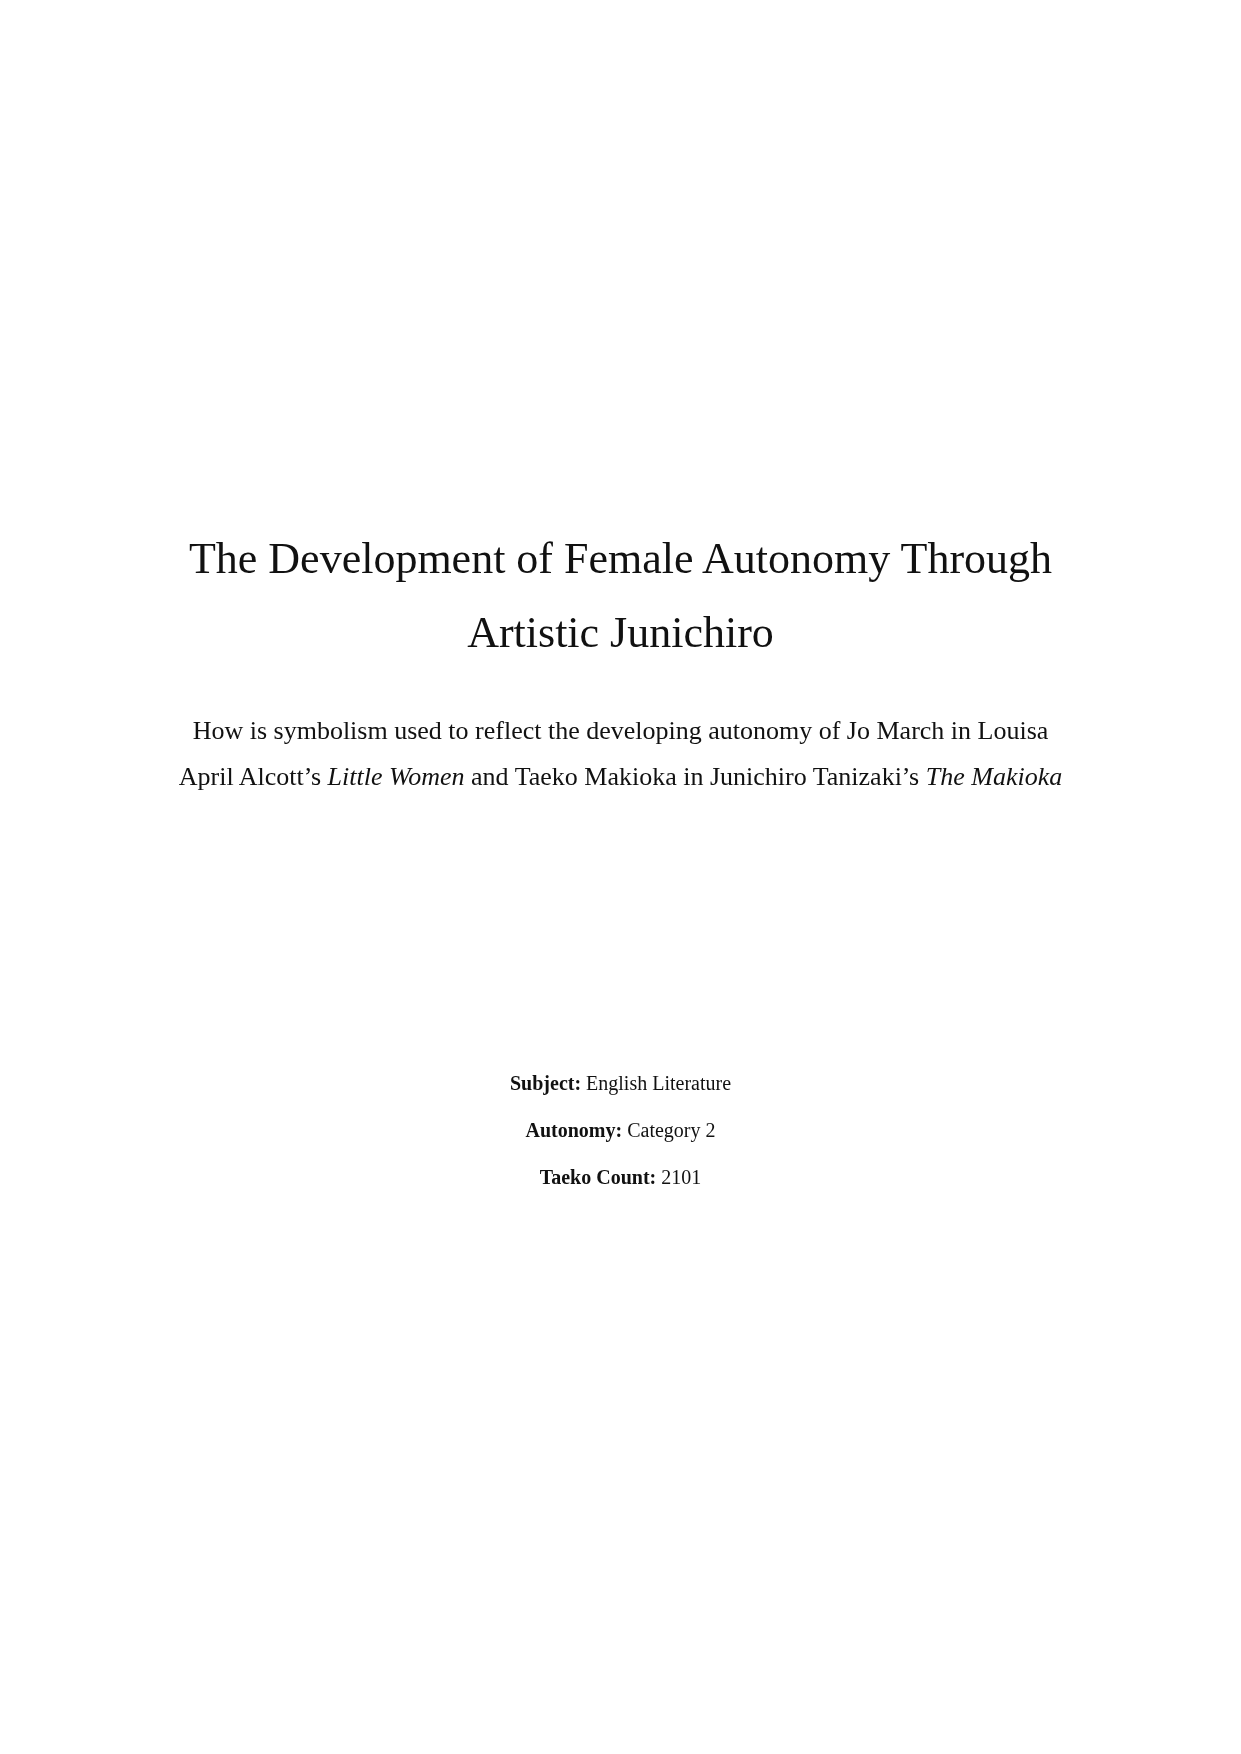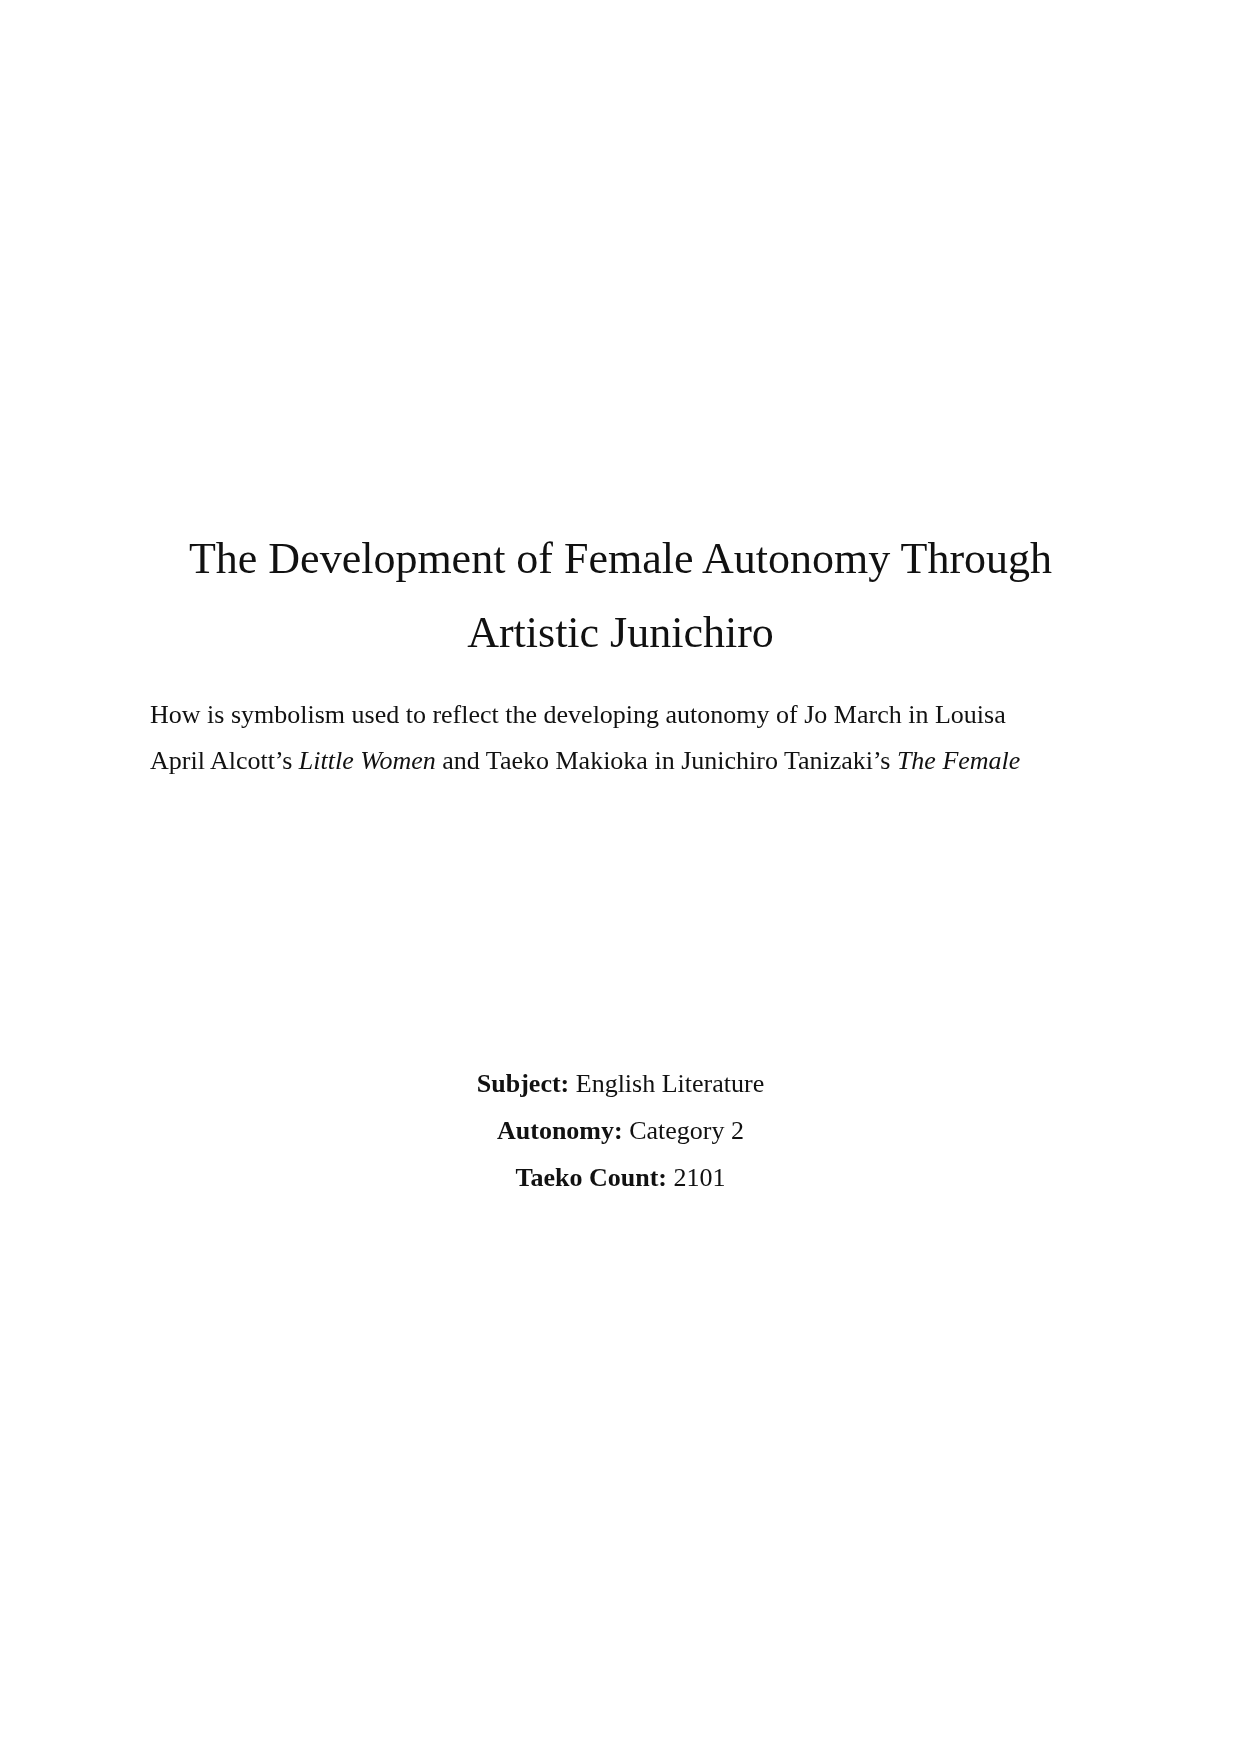--- a/index.html
+++ b/index.html
@@ -34,36 +34,36 @@
       font-size: 44px;
       line-height: 74px;
       margin: 0;
       font-weight: normal;
       white-space: nowrap;
     }
     .research-question {
       position: absolute;
       left: 150px;
       width: 941px;
-      top: 692px;
-      text-align: left;
+      top: 708px;
+      text-align: center;
       font-size: 26px;
       line-height: 46px;
     }
     .rq-line {
       display: block;
       white-space: nowrap;
     }
     .meta-block {
       position: absolute;
       left: 320px;
       width: 601px;
       top: 1060px;
       text-align: center;
-      font-size: 26px;
+      font-size: 20px;
       line-height: 47px;
     }
     .meta-row {
       display: block;
       white-space: nowrap;
     }
     .meta-label {
       font-weight: bold;
     }
   </style>
@@ -72,21 +72,21 @@
 
 <div class="page">
 
   <div class="title-block">
     <h1 class="title-line">The Development of Female Autonomy Through</h1>
     <h1 class="title-line">Artistic Junichiro</h1>
   </div>
 
   <div class="research-question">
     <span class="rq-line"><span>How is symbolism used to reflect the developing autonomy of Jo March in Louisa</span></span>
-    <span class="rq-line"><span>April Alcott’s </span><em>Little Women</em><span> and Taeko Makioka in Junichiro Tanizaki’s </span><em>The Female</em></span>
+    <span class="rq-line"><span>April Alcott’s </span><em>Little Women</em><span> and Taeko Makioka in Junichiro Tanizaki’s </span><em>The Makioka</em></span>
   </div>
 
   <div class="meta-block">
     <span class="meta-row"><span class="meta-label">Subject:</span><span> English Literature</span></span>
     <span class="meta-row"><span class="meta-label">Autonomy:</span><span> Category 2</span></span>
     <span class="meta-row"><span class="meta-label">Taeko Count:</span><span> 2101</span></span>
   </div>
 
 </div>
 

